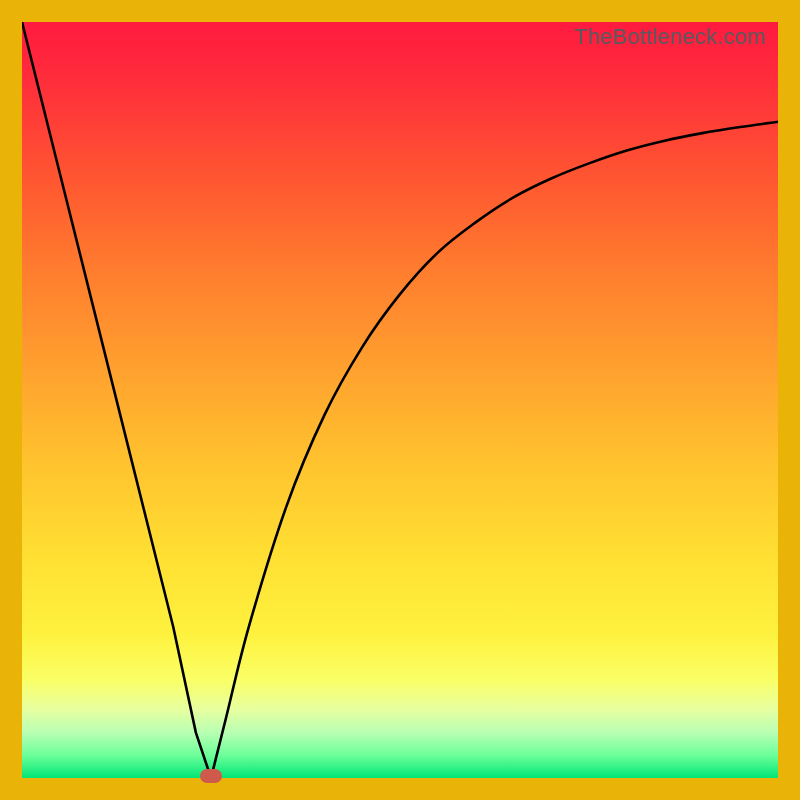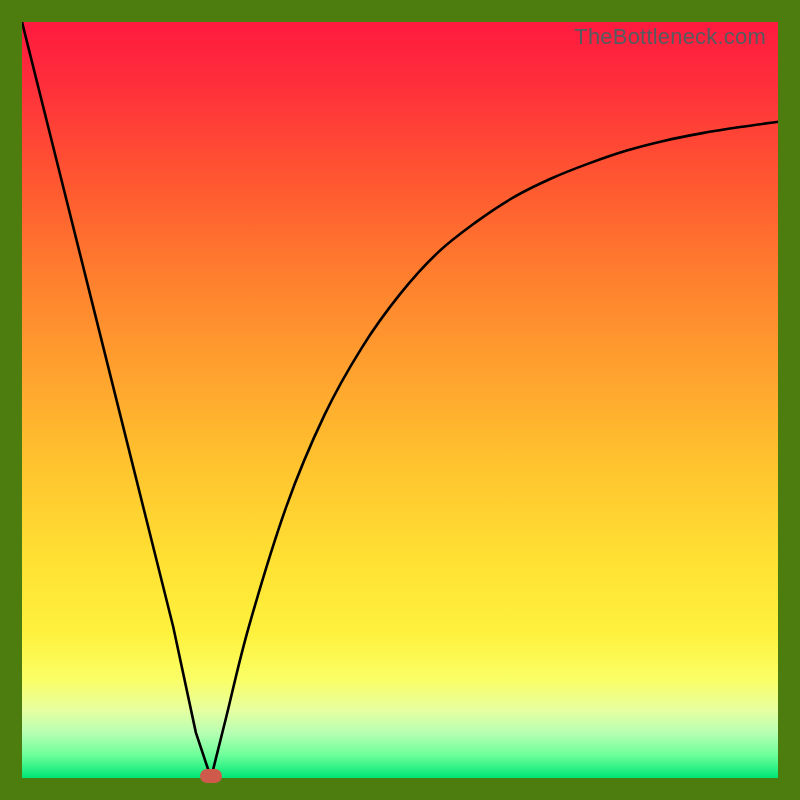--- a/index.html
+++ b/index.html
@@ -6,21 +6,21 @@
     margin: 0;
     padding: 0;
     width: 800px;
     height: 800px;
     overflow: hidden;
     font-family: Arial, Helvetica, sans-serif;
   }
   .frame {
     width: 800px;
     height: 800px;
-    background: #4d7c0f;
+    background: #eab308;
     position: relative;
   }
   .plot {
     position: absolute;
     left: 22px;
     top: 22px;
     width: 756px;
     height: 756px;
     background: linear-gradient(to bottom,
       #ff1a3f 0%,

